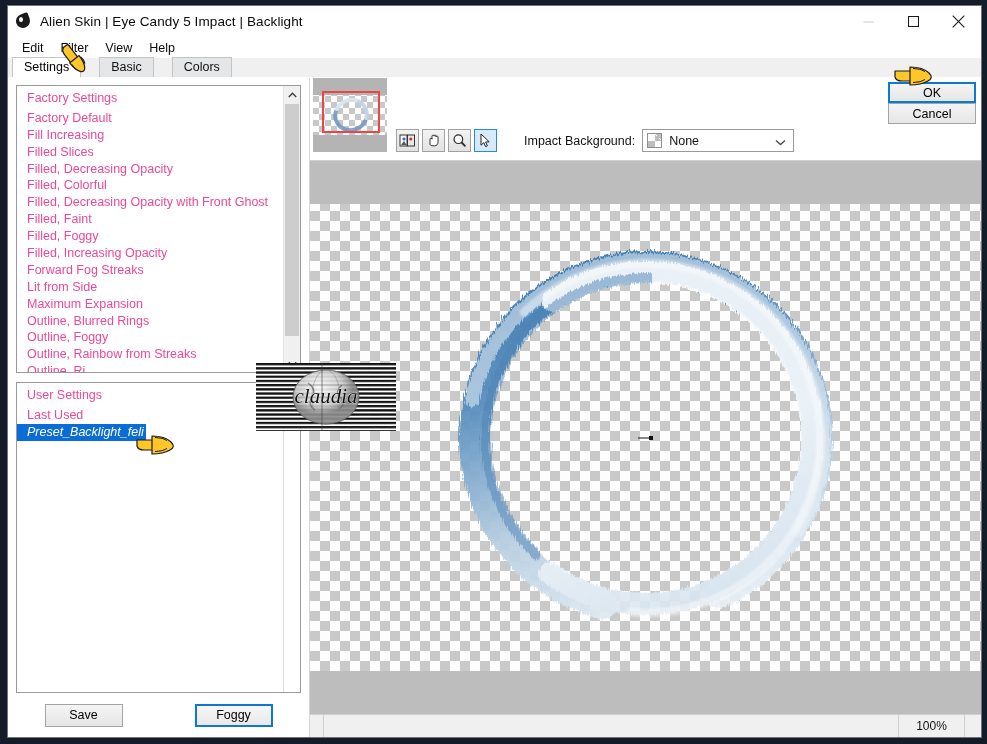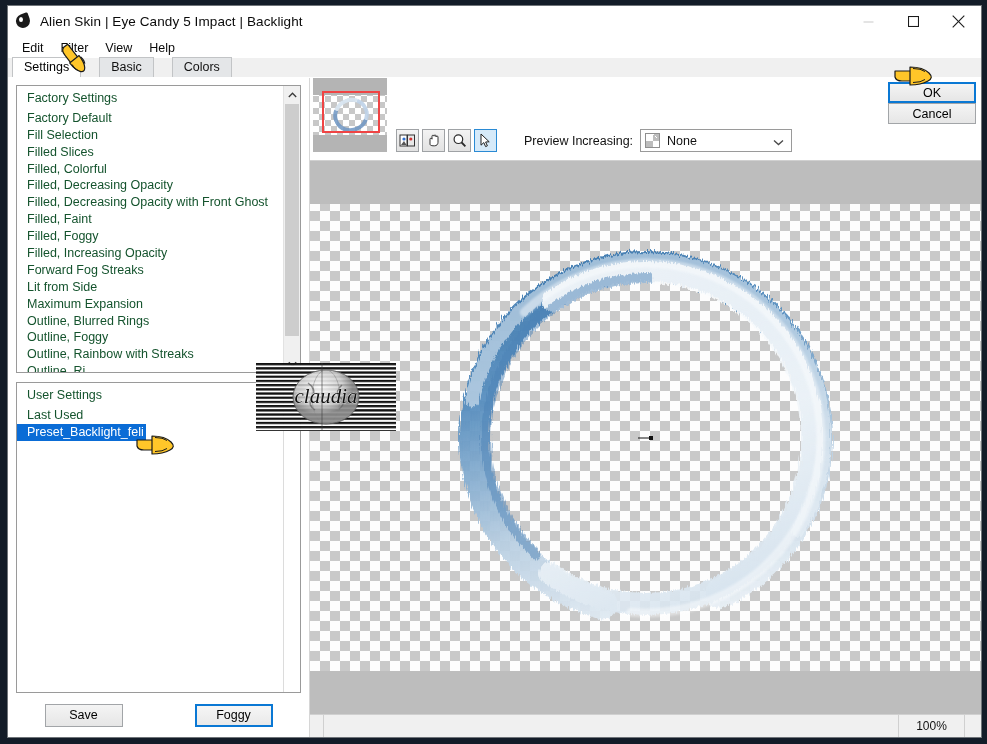--- a/index.html
+++ b/index.html
@@ -123,32 +123,32 @@
   }
   .factory-list { height: 288px; }
   .user-list    { flex: 1; min-height: 0; margin-top: 9px; }
 
   .list-inner {
     position: absolute; left: 0; top: 0; right: 17px; bottom: 0;
     padding: 4px 0 0 0;
     overflow: hidden;
   }
   .list-row {
-    font-size: 12.5px; color: #14532d;
+    font-size: 12.5px; color: #ec4899;
     line-height: 16.9px; height: 16.9px;
     padding-left: 10px;
     white-space: nowrap;
     overflow: hidden;
   }
   .list-row.group { margin-bottom: 3px; }
   .list-row.selected {
     background: #0a6cd6; color: #ffffff;
     display: inline-block; padding-right: 2px;
   }
-  .rowwrap { height: 16.9px; }
+  .rowwrap { height: 16.9px; font-style: italic; }
 
   
   .vscroll {
     position: absolute; right: 0; top: 0; bottom: 0;
     width: 17px; background: #f0f0f0;
     border-left: 1px solid #e2e2e2;
   }
   .vscroll .arrow {
     height: 17px; width: 17px;
     display: flex; align-items: center; justify-content: center;
@@ -388,34 +388,34 @@
   </div>
 
   <div class="body">
 
     <div class="leftpanel">
 
       <div class="listbox factory-list">
         <div class="list-inner">
           <div class="list-row group">Factory Settings</div>
           <div class="list-row">Factory Default</div>
-          <div class="list-row">Fill Selection</div>
+          <div class="list-row">Fill Increasing</div>
           <div class="list-row">Filled Slices</div>
+          <div class="list-row">Filled, Decreasing Opacity</div>
           <div class="list-row">Filled, Colorful</div>
-          <div class="list-row">Filled, Decreasing Opacity</div>
           <div class="list-row">Filled, Decreasing Opacity with Front Ghost</div>
           <div class="list-row">Filled, Faint</div>
           <div class="list-row">Filled, Foggy</div>
           <div class="list-row">Filled, Increasing Opacity</div>
           <div class="list-row">Forward Fog Streaks</div>
           <div class="list-row">Lit from Side</div>
           <div class="list-row">Maximum Expansion</div>
           <div class="list-row">Outline, Blurred Rings</div>
           <div class="list-row">Outline, Foggy</div>
-          <div class="list-row">Outline, Rainbow with Streaks</div>
+          <div class="list-row">Outline, Rainbow from Streaks</div>
           <div class="list-row">Outline, Ri</div>
         </div>
         <div class="vscroll">
           <div class="arrow top">
             <svg width="9" height="6" viewBox="0 0 9 6">
                 <polyline points="0.8,5 4.5,1.2 8.2,5" fill="none" stroke="#3a3a3a" stroke-width="1.3"></polyline>
               </svg>
           </div>
           <div class="thumb"></div>
           <div class="arrow bottom">
@@ -477,21 +477,21 @@
               <line x1="9.6" y1="9.5" x2="13.4" y2="13.3" stroke="#2b2b2b" stroke-width="1.8"></line>
             </svg>
           </div>
           <div class="tool active">
             <svg width="13" height="15" viewBox="0 0 13 15">
               <path d="M2 1 L2 12.2 L4.8 9.6 L6.6 13.6 L8.4 12.8 L6.6 9 L10.2 8.8 Z" fill="#fff" stroke="#1f1f1f" stroke-width="1"></path>
             </svg>
           </div>
         </div>
 
-        <div class="pbg-label">Preview Increasing:</div>
+        <div class="pbg-label">Impact Background:</div>
         <div class="pbg-select">
           <div class="pbg-swatch"></div>
           <div class="pbg-value">None</div>
           <div class="pbg-caret">
             <svg width="11" height="7" viewBox="0 0 11 7">
                 <polyline points="1,1.4 5.5,5.6 10,1.4" fill="none" stroke="#4a4a4a" stroke-width="1.3"></polyline>
               </svg>
           </div>
         </div>
 

